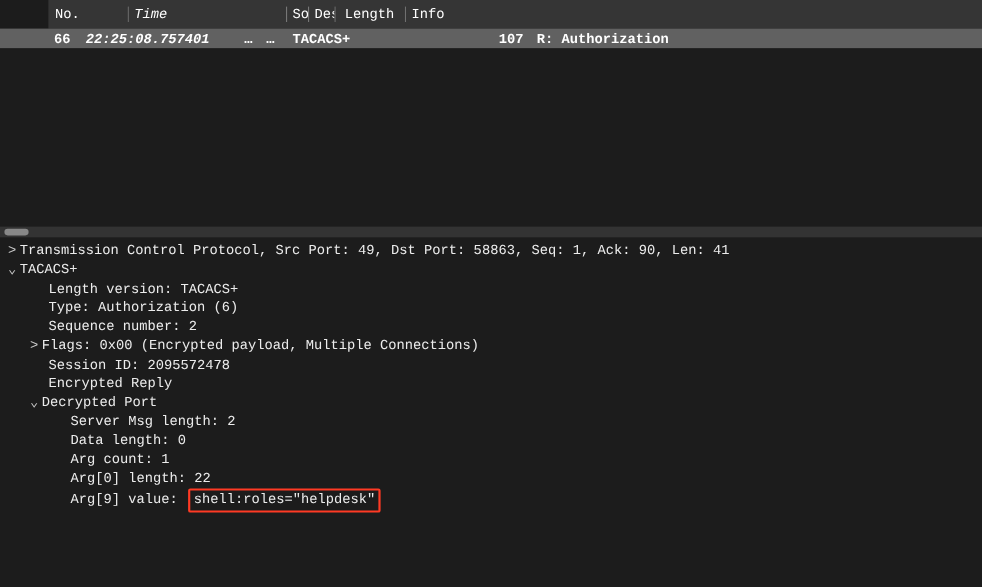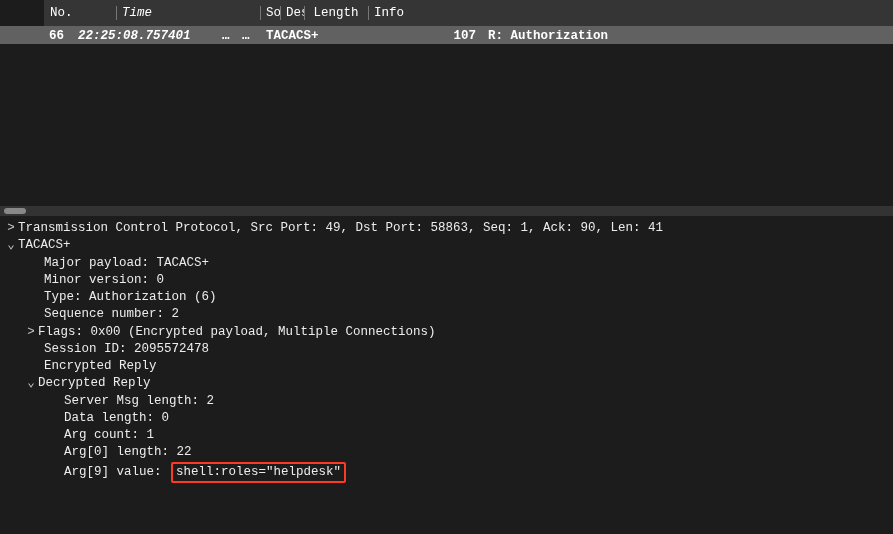--- a/index.html
+++ b/index.html
@@ -135,42 +135,39 @@
 <div class="detail-pane">
   <div class="tree-row">
     <span class="tw">&gt;</span>
     <span>Transmission Control Protocol, Src Port: 49, Dst Port: 58863, Seq: 1, Ack: 90, Len: 41</span>
   </div>
   <div class="tree-row">
     <span class="tw">⌄</span>
     <span>TACACS+</span>
   </div>
   <div class="tree-row">
-    <span class="ind i2"></span><span>Major payload: TACACS+</span>
-  </div>
-  <div class="tree-row">
-    <span class="ind i2"></span><span>Minor version: 0</span>
+    <span class="ind i2"></span><span>Length version: TACACS+</span>
   </div>
   <div class="tree-row">
     <span class="ind i2"></span><span>Type: Authorization (6)</span>
   </div>
   <div class="tree-row">
     <span class="ind i2"></span><span>Sequence number: 2</span>
   </div>
   <div class="tree-row">
     <span class="ind i1"></span><span class="tw">&gt;</span><span>Flags: 0x00 (Encrypted payload, Multiple Connections)</span>
   </div>
   <div class="tree-row">
     <span class="ind i2"></span><span>Session ID: 2095572478</span>
   </div>
   <div class="tree-row">
     <span class="ind i2"></span><span>Encrypted Reply</span>
   </div>
   <div class="tree-row">
-    <span class="ind i1"></span><span class="tw">⌄</span><span>Decrypted Reply</span>
+    <span class="ind i1"></span><span class="tw">⌄</span><span>Decrypted Port</span>
   </div>
   <div class="tree-row">
     <span class="ind i3"></span><span>Server Msg length: 2</span>
   </div>
   <div class="tree-row">
     <span class="ind i3"></span><span>Data length: 0</span>
   </div>
   <div class="tree-row">
     <span class="ind i3"></span><span>Arg count: 1</span>
   </div>

